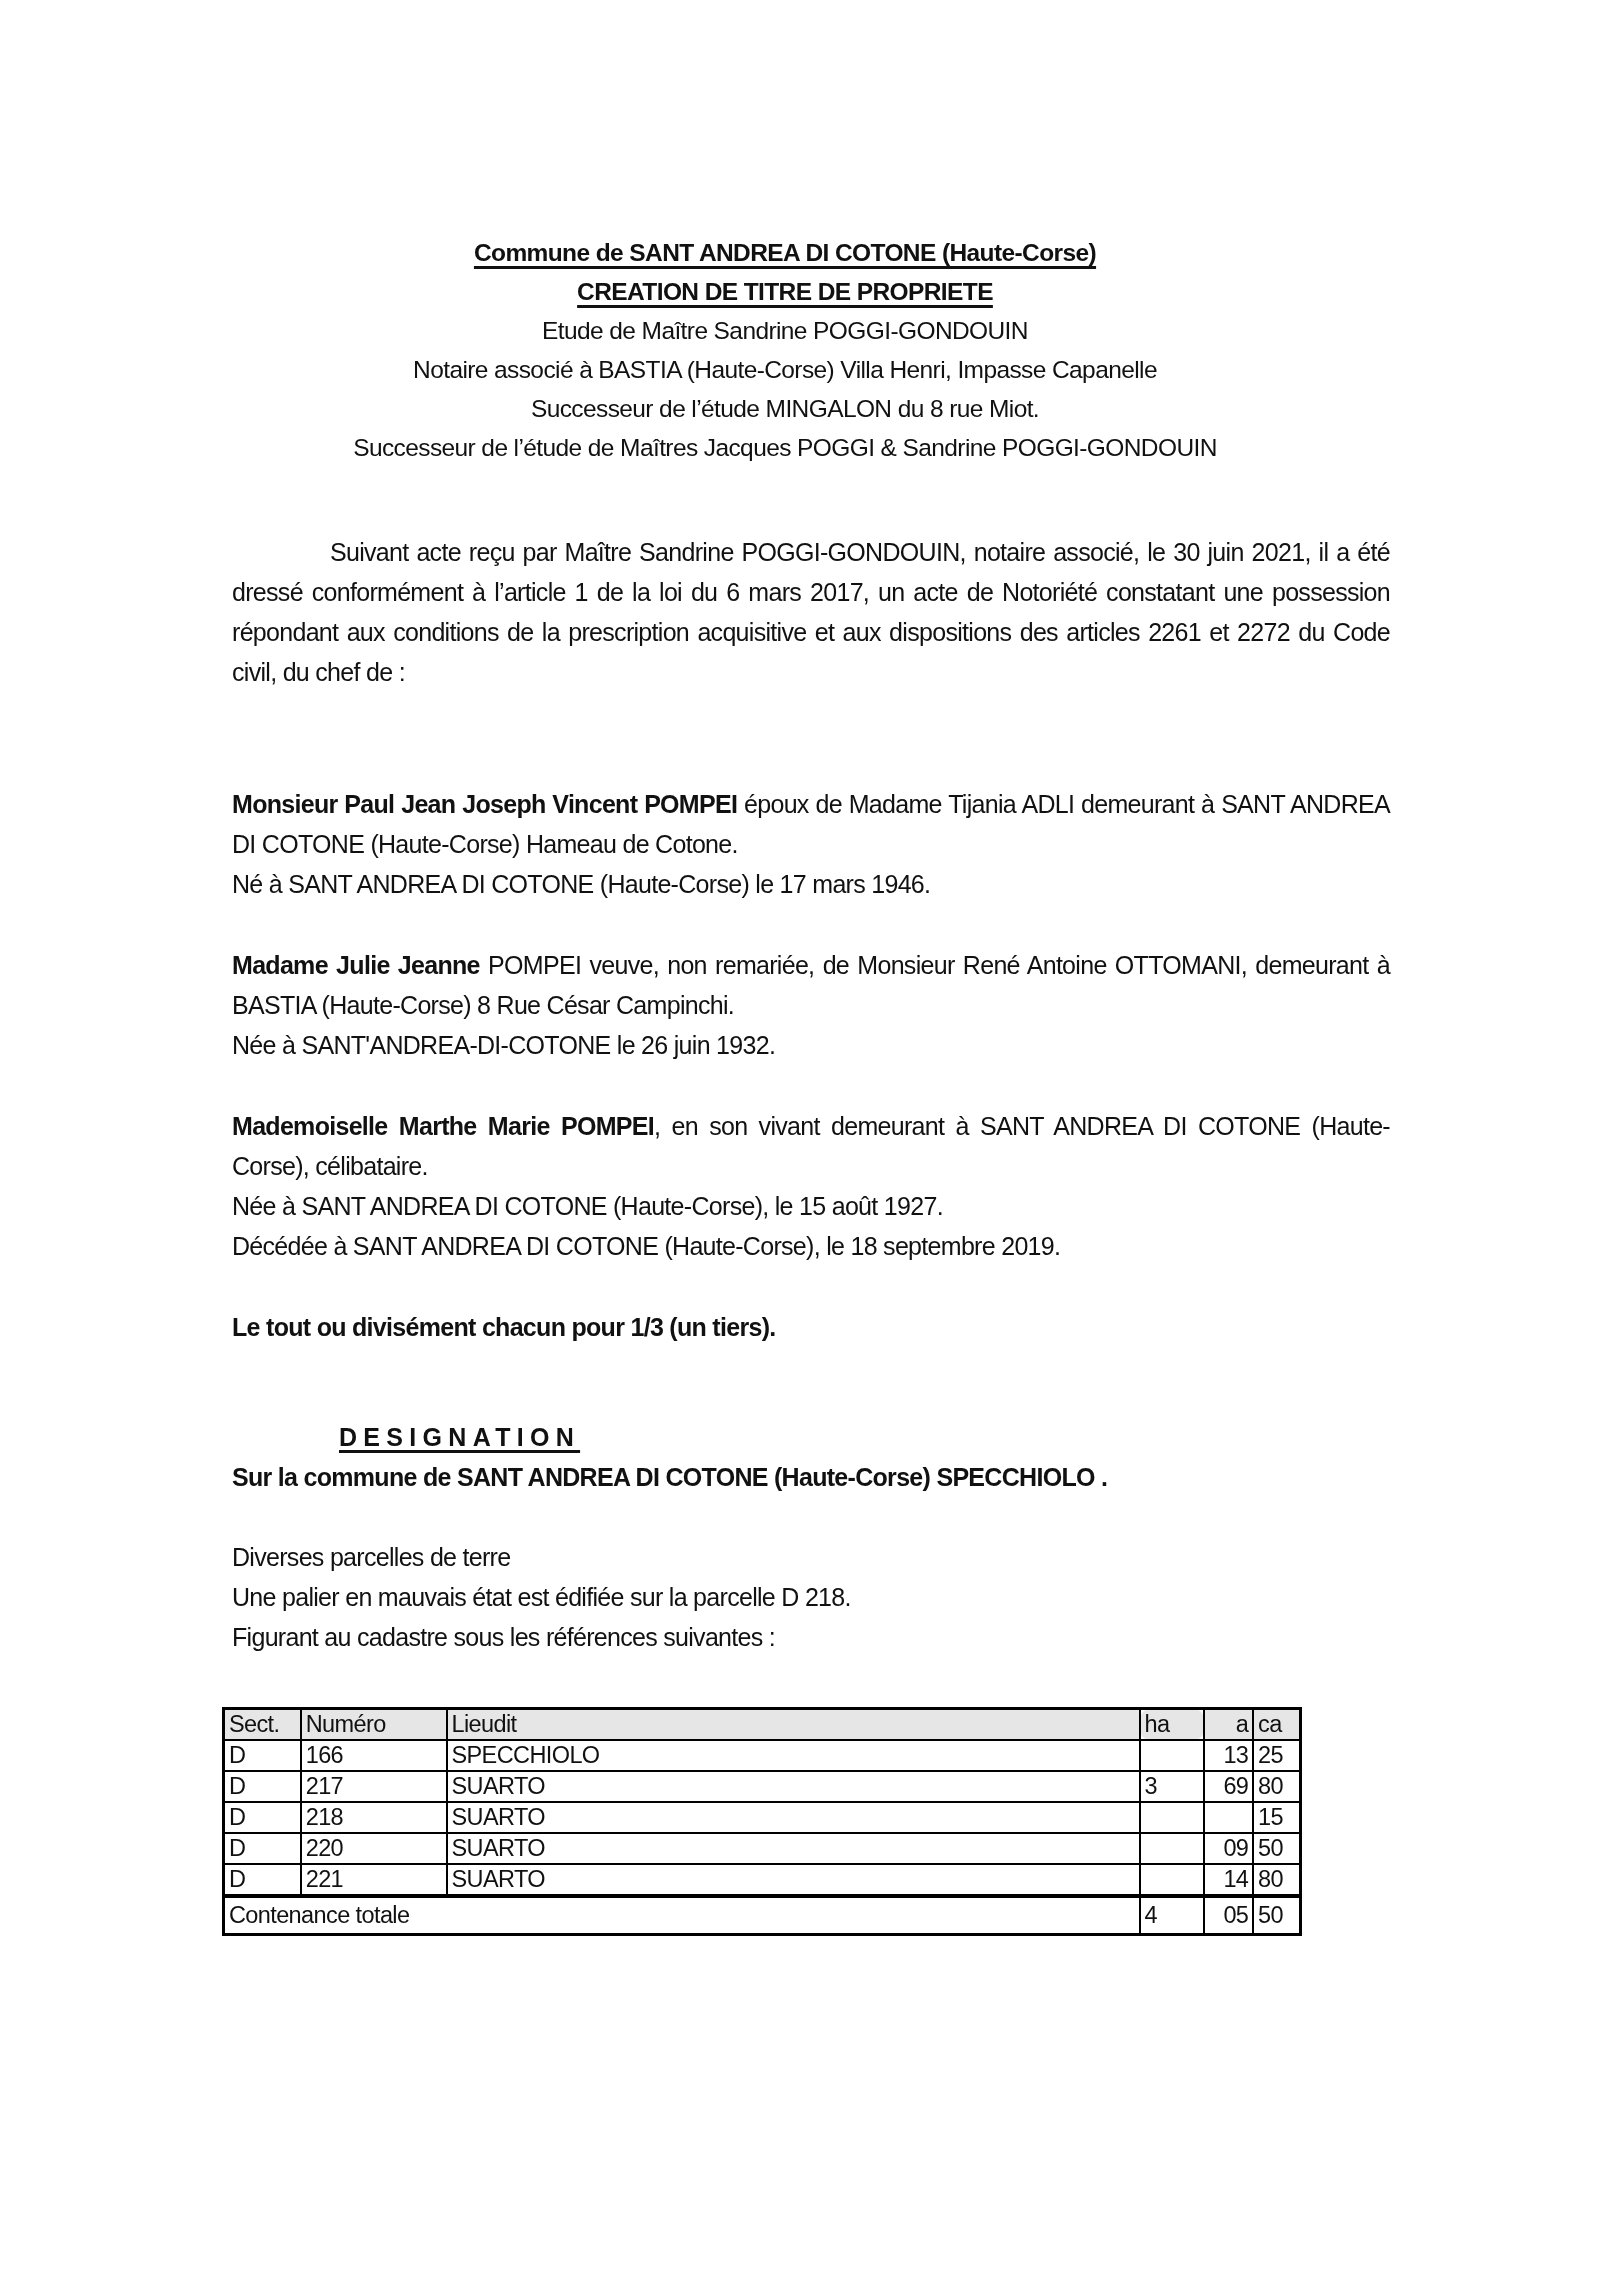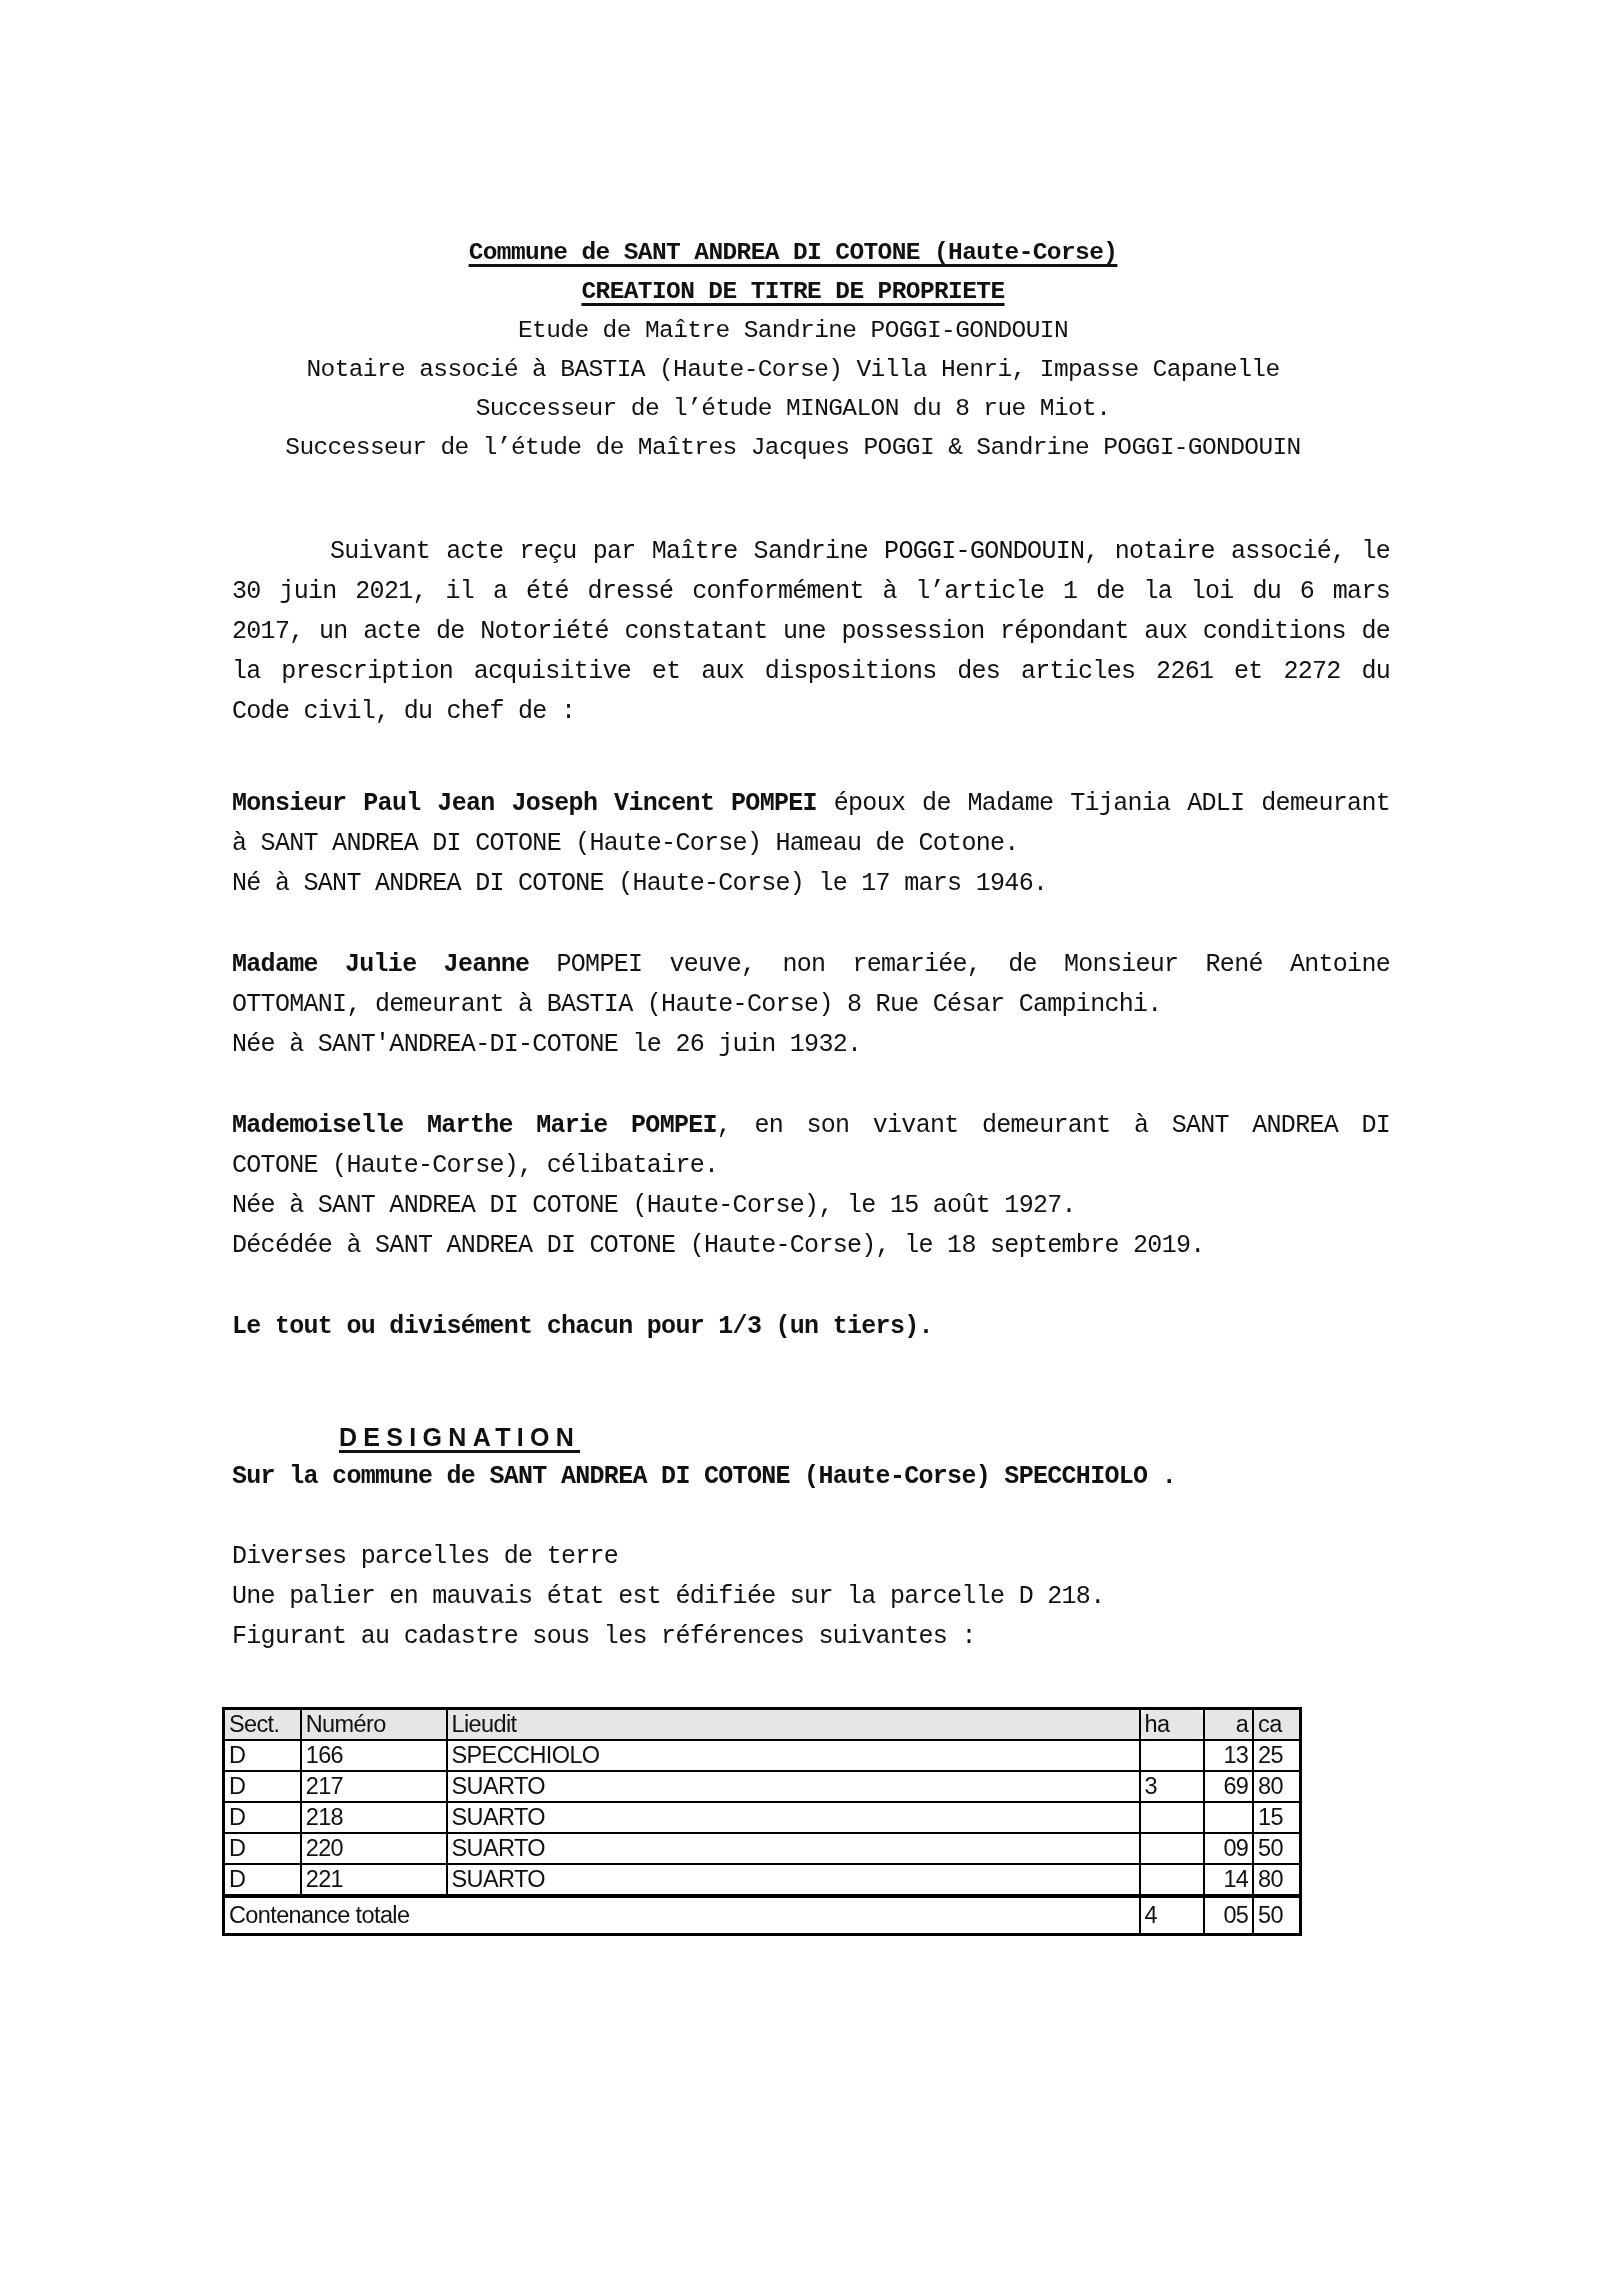--- a/index.html
+++ b/index.html
@@ -17,24 +17,23 @@
     }
     .page {
       position: absolute;
       left: 0; top: 0;
       width: 1621px;
       height: 2293px;
     }
     .header-block {
       position: absolute;
       top: 233px;
-      left: 8px;
+      left: 0;
       width: 1570px;
       text-align: center;
-      font-family: Liberation Mono, monospace;
     }
     .header-block .hline {
       font-size: 24.5px;
       line-height: 39px;
       letter-spacing: -0.6px;
       white-space: nowrap;
     }
     .header-block .hline.title {
       font-weight: bold;
       text-decoration: underline;
@@ -44,21 +43,20 @@
     .body-col {
       position: absolute;
       left: 232px;
       width: 1158px;
       font-size: 25px;
       letter-spacing: -0.7px;
     }
     .para {
       line-height: 40px;
       margin: 0;
-      font-family: Liberation Mono, monospace;
     }
     .justify {
       text-align: justify;
     }
     .indent {
       text-indent: 98px;
     }
     .b { font-weight: bold; }
 
     #intro { top: 532px; }

